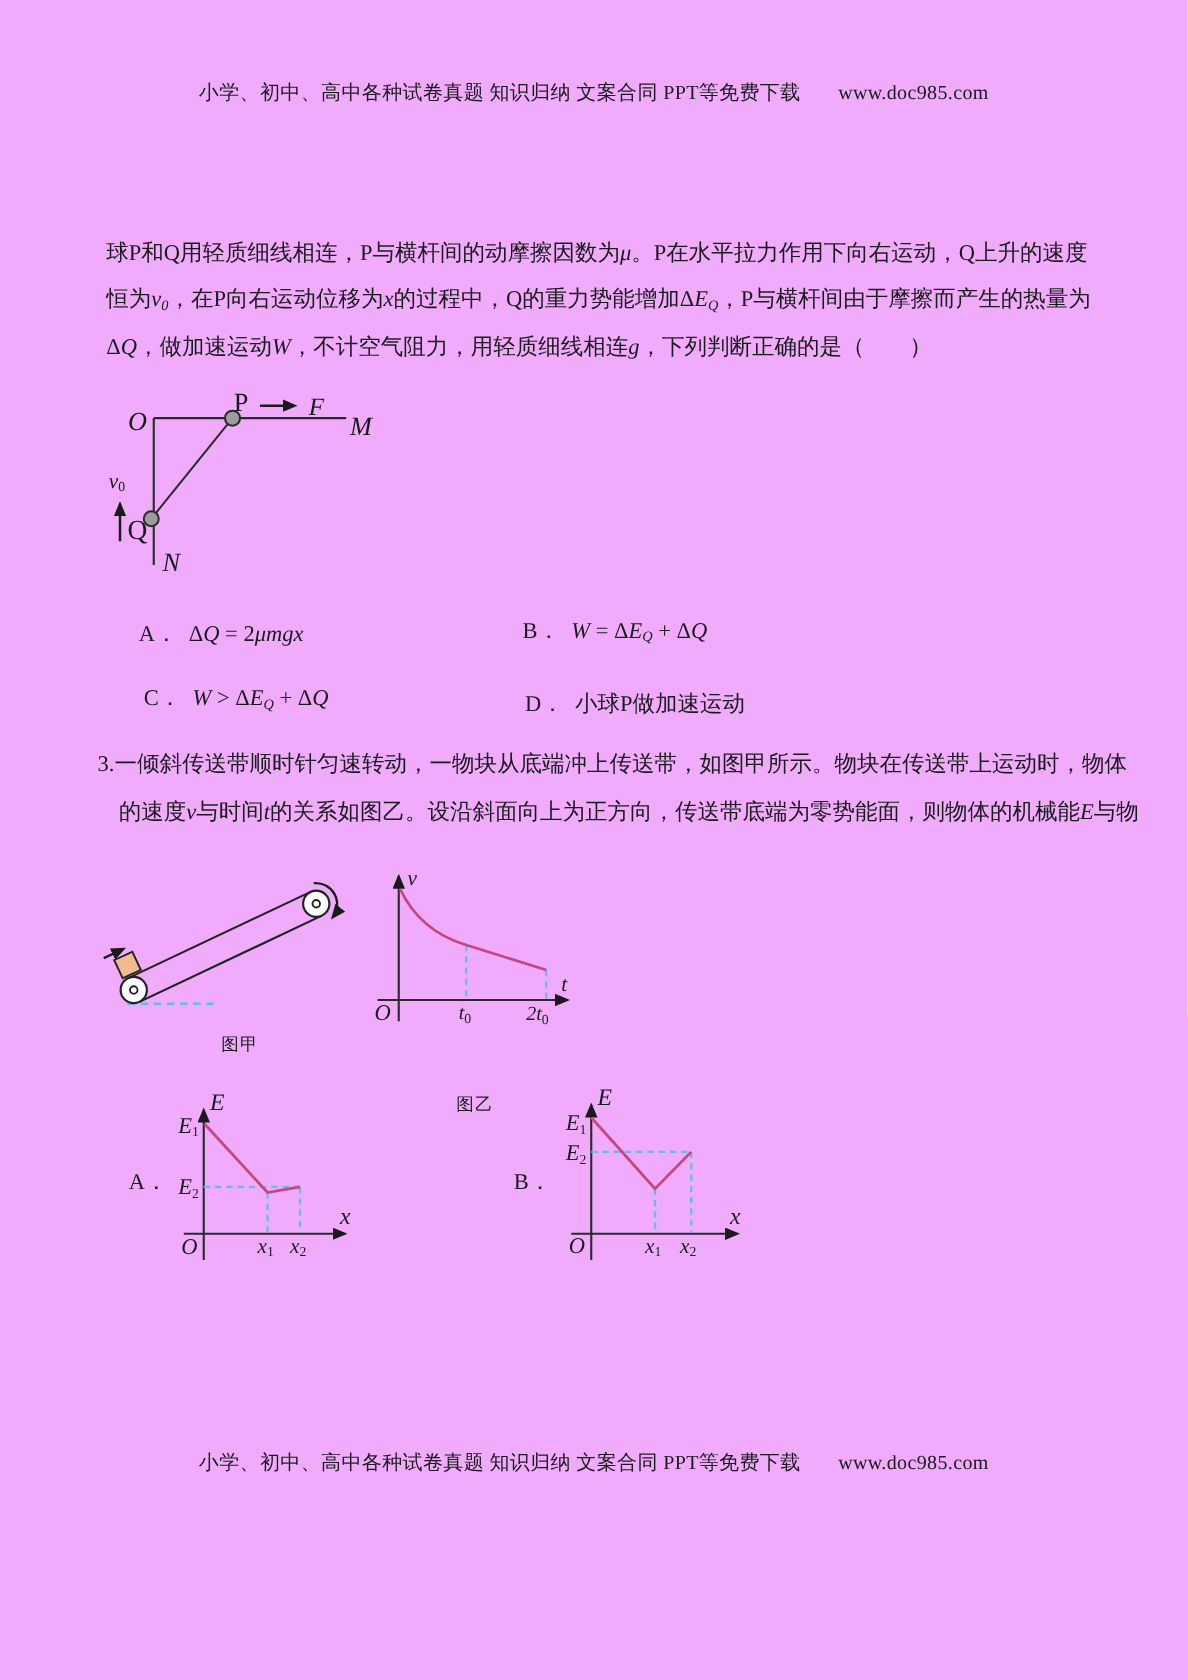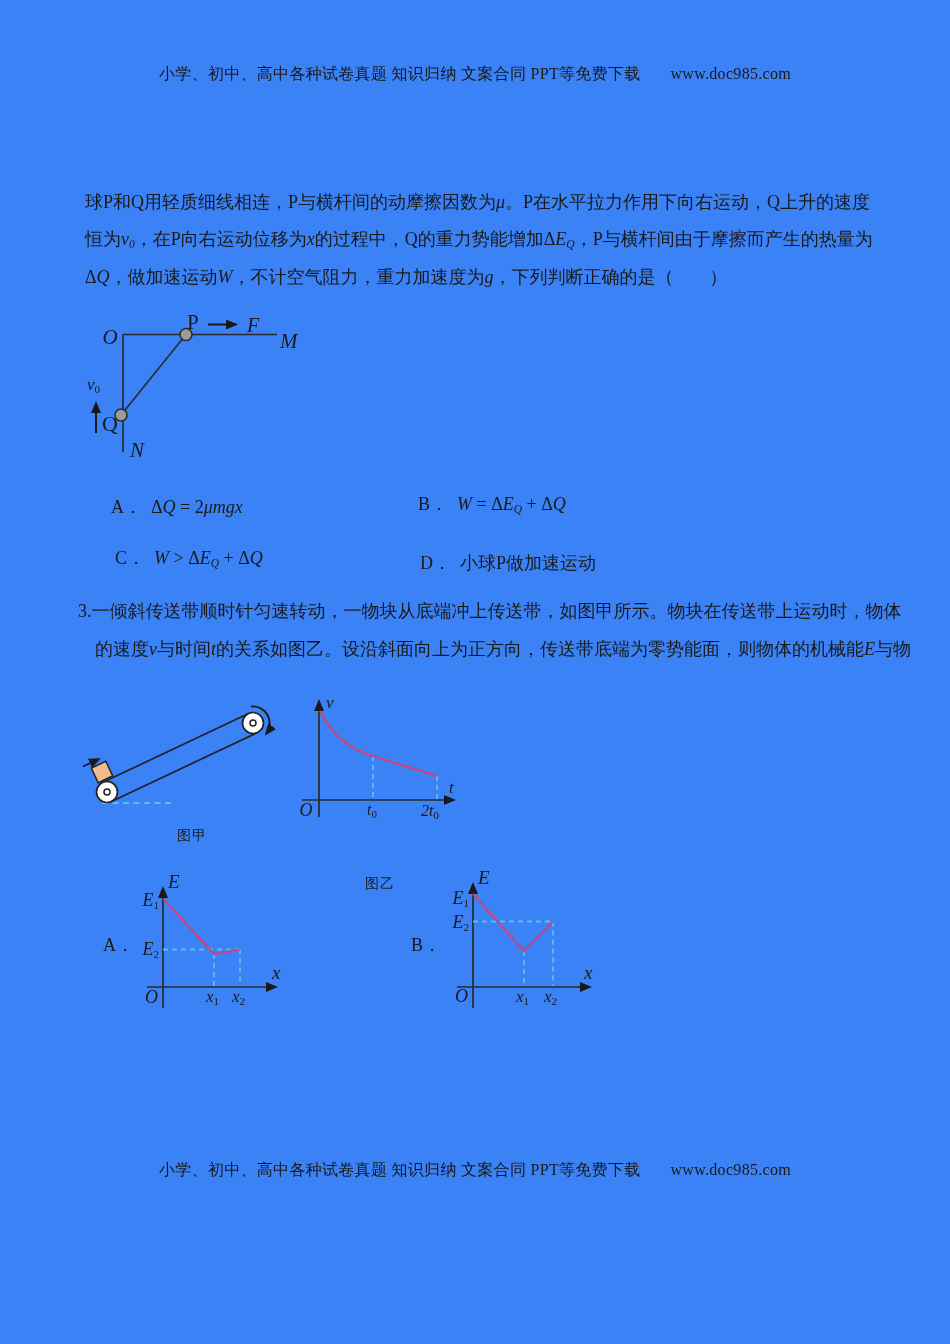--- a/index.html
+++ b/index.html
@@ -1,18 +1,18 @@
 <!DOCTYPE html>
 <html><head>
 <meta charset="utf-8">
 <style>
   html,body { margin:0; padding:0; background:#e8e8e8; }
   .page {
     position:relative; width:950px; height:1344px; margin:0 auto;
-    background:#3b82f6; overflow:hidden;
+    background:#f0abfc; overflow:hidden;
     font-family:"Liberation Serif", serif; color:#1a1a1a;
   }
   .hfline { position:absolute; left:0; width:100%; text-align:center;
     font-size:16px; white-space:nowrap; letter-spacing:0.3px; }
   .hfline .url { margin-left:30px; font-family:"Liberation Serif", serif; }
   .bline { position:absolute; white-space:nowrap; font-size:18px; line-height:24px; }
   .opt { position:absolute; white-space:nowrap; font-size:18px; }
   .opt .lbl { margin-right:9px; }
   .caption { position:absolute; font-size:14px; text-align:center; letter-spacing:1px; }
   .optlabel { position:absolute; font-size:18px; }
@@ -29,21 +29,21 @@
 <body>
 
 <div class="page">
 
   <div class="hfline" style="top:64px;">
     <span>小学、初中、高中各种试卷真题 知识归纳 文案合同 PPT等免费下载</span><span class="url">www.doc985.com</span>
   </div>
 
   <div class="bline" style="top:190px; left:85px;"><span class="seg-c">球</span><span class="seg-r">P</span><span class="seg-c">和</span><span class="seg-r">Q</span><span class="seg-c">用轻质细线相连，</span><span class="seg-r">P</span><span class="seg-c">与横杆间的动摩擦因数为</span><span class="seg-m">μ</span><span class="seg-c">。</span><span class="seg-r">P</span><span class="seg-c">在水平拉力作用下向右运动，</span><span class="seg-r">Q</span><span class="seg-c">上升的速度</span></div>
   <div class="bline" style="top:227px; left:85px;"><span class="seg-c">恒为</span><span class="seg-m">v</span><span class="seg-s">0</span><span class="seg-c">，在</span><span class="seg-r">P</span><span class="seg-c">向右运动位移为</span><span class="seg-m">x</span><span class="seg-c">的过程中，</span><span class="seg-r">Q</span><span class="seg-c">的重力势能增加</span><span class="seg-r">Δ</span><span class="seg-m">E</span><span class="seg-s">Q</span><span class="seg-c">，</span><span class="seg-r">P</span><span class="seg-c">与横杆间由于摩擦而产生的热量为</span></div>
-  <div class="bline" style="top:265px; left:85px;"><span class="seg-r">Δ</span><span class="seg-m">Q</span><span class="seg-c">，做加速运动</span><span class="seg-m">W</span><span class="seg-c">，不计空气阻力，重力加速度为</span><span class="seg-m">g</span><span class="seg-c">，下列判断正确的是（　　）</span></div>
+  <div class="bline" style="top:265px; left:85px;"><span class="seg-r">Δ</span><span class="seg-m">Q</span><span class="seg-c">，做加速运动</span><span class="seg-m">W</span><span class="seg-c">，不计空气阻力，用轻质细线相连</span><span class="seg-m">g</span><span class="seg-c">，下列判断正确的是（　　）</span></div>
 
   <svg style="left:80px; top:300px;" width="235" height="170" viewBox="80 300 235 170">
     <defs>
       <marker id="ar" markerUnits="userSpaceOnUse" markerWidth="12" markerHeight="10" refX="10" refY="5" orient="auto">
         <path d="M0,0 L12,5 L0,10 Z" fill="#1a1a1a"></path>
       </marker>
     </defs>
     <line x1="123" y1="334.5" x2="277" y2="334.5" stroke="#2a2a2a" stroke-width="1.7"></line>
     <line x1="123" y1="334.5" x2="123" y2="452" stroke="#2a2a2a" stroke-width="1.7"></line>
     <line x1="186" y1="334.5" x2="121" y2="415" stroke="#2a2a2a" stroke-width="1.6"></line>

